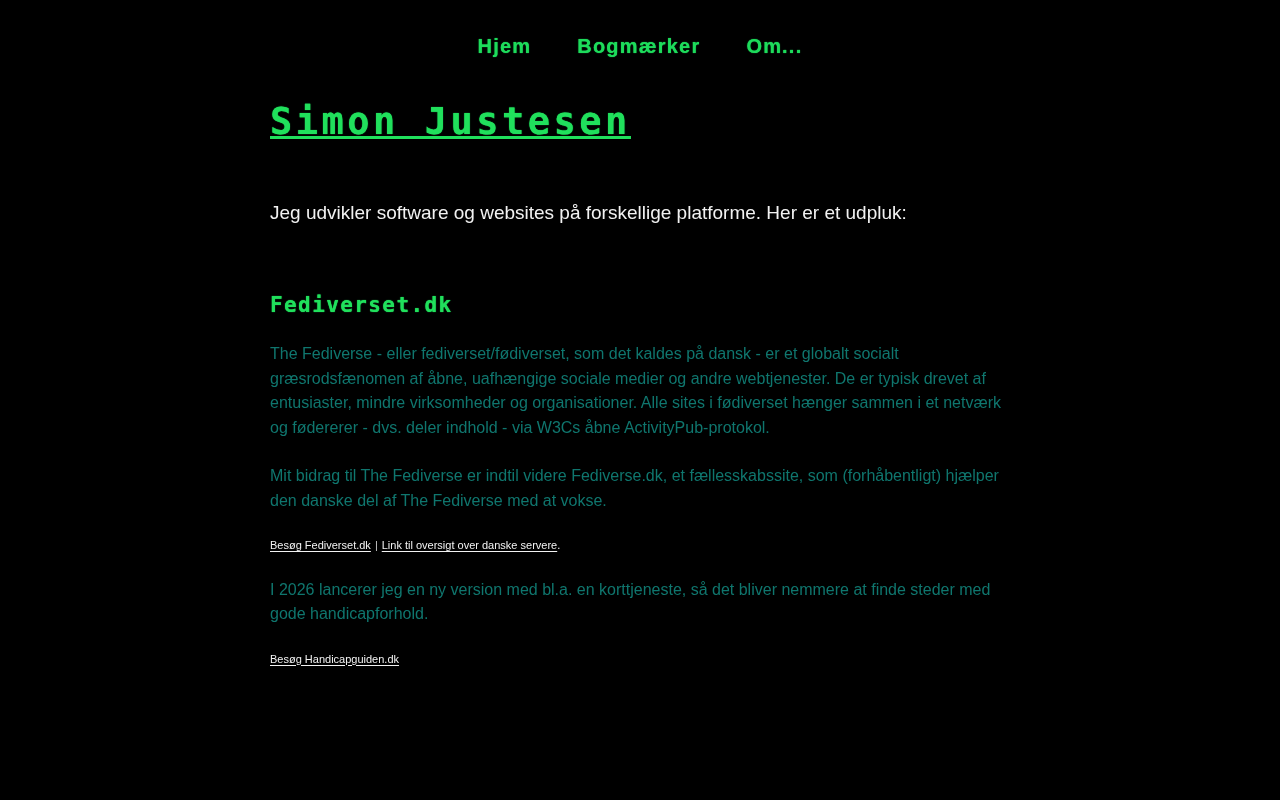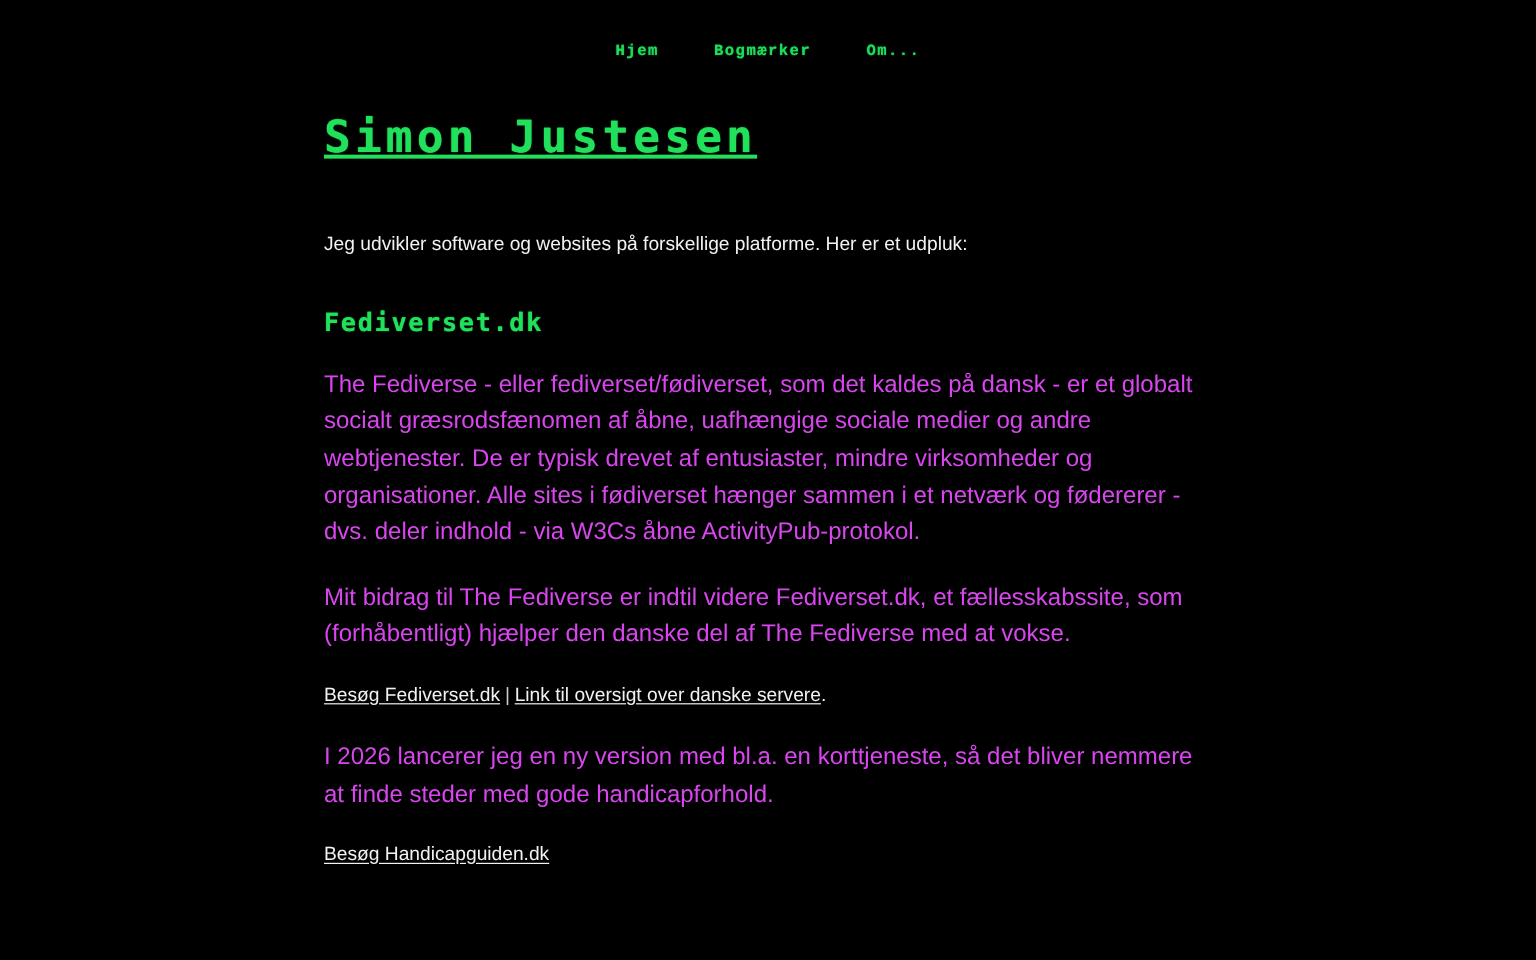--- a/index.html
+++ b/index.html
@@ -25,22 +25,22 @@
 
   
   .topnav {
     padding-top: 36px;
     display: flex;
     justify-content: center;
     align-items: center;
     gap: 0px;
   }
   .topnav a {
-    font-family: Liberation Mono, monospace;
-    font-size: 13px;
+    font-family: Liberation Sans, sans-serif;
+    font-size: 20px;
     font-weight: 700;
     letter-spacing: 1.2px;
     color: #1ddb5b;
     text-decoration: none;
     padding: 0 23px;
     line-height: 1;
     text-shadow: 0 0 1px #1ddb5b;
   }
 
   
@@ -56,46 +56,46 @@
     font-weight: 700;
     letter-spacing: 3.5px;
     color: #20e05c;
     margin: 0 0 0 0;
     line-height: 1.1;
     text-shadow: 0 0 1px #20e05c;
     text-decoration: underline;
   }
 
   p.intro {
-    font-size: 16px;
+    font-size: 19px;
     line-height: 1.5;
     color: #f2f2f2;
     margin: 56px 0 0 0;
   }
 
   h2.section-title {
     font-family: "DejaVu Sans Mono", monospace;
     font-size: 21px;
     font-weight: 700;
     letter-spacing: 1.4px;
     color: #20e05c;
-    margin: 41px 0 0 0;
+    margin: 66px 0 0 0;
     line-height: 1.2;
     text-shadow: 0 0 1px #20e05c;
   }
 
   p.body-text {
-    font-size: 20px;
+    font-size: 16px;
     line-height: 1.53;
-    color: #d946ef;
+    color: #0f766e;
     margin: 24px 0 0 0;
   }
 
   p.links-line {
-    font-size: 16px;
+    font-size: 11px;
     line-height: 1.5;
     color: #f2f2f2;
     margin: 24px 0 0 0;
   }
   p.links-line a {
     color: #f2f2f2;
     text-decoration: underline;
     text-underline-offset: 2px;
   }
   .sep {
@@ -115,21 +115,21 @@
   </nav>
 
   <main class="content">
 
     <h1 class="site-title">Simon Justesen</h1>
 
     <p class="intro">Jeg udvikler software og websites på forskellige platforme. Her er et udpluk:</p>
 
     <h2 class="section-title">Fediverset.dk</h2>
     <p class="body-text">The Fediverse - eller fediverset/fødiverset, som det kaldes på dansk - er et globalt socialt græsrodsfænomen af åbne, uafhængige sociale medier og andre webtjenester. De er typisk drevet af entusiaster, mindre virksomheder og organisationer. Alle sites i fødiverset hænger sammen i et netværk og fødererer - dvs. deler indhold - via W3Cs åbne ActivityPub-protokol.</p>
-    <p class="body-text">Mit bidrag til The Fediverse er indtil videre Fediverset.dk, et fællesskabssite, som (forhåbentligt) hjælper den danske del af The Fediverse med at vokse.</p>
+    <p class="body-text">Mit bidrag til The Fediverse er indtil videre Fediverse.dk, et fællesskabssite, som (forhåbentligt) hjælper den danske del af The Fediverse med at vokse.</p>
     <p class="links-line">
       <a href="#">Besøg Fediverset.dk</a><span class="sep">|</span><a href="#">Link til oversigt over danske servere</a><span>.</span>
     </p>
 
     <p class="body-text">I 2026 lancerer jeg en ny version med bl.a. en korttjeneste, så det bliver nemmere at finde steder med gode handicapforhold.</p>
     <p class="links-line">
       <a href="#">Besøg Handicapguiden.dk</a>
     </p>
 
   </main>

